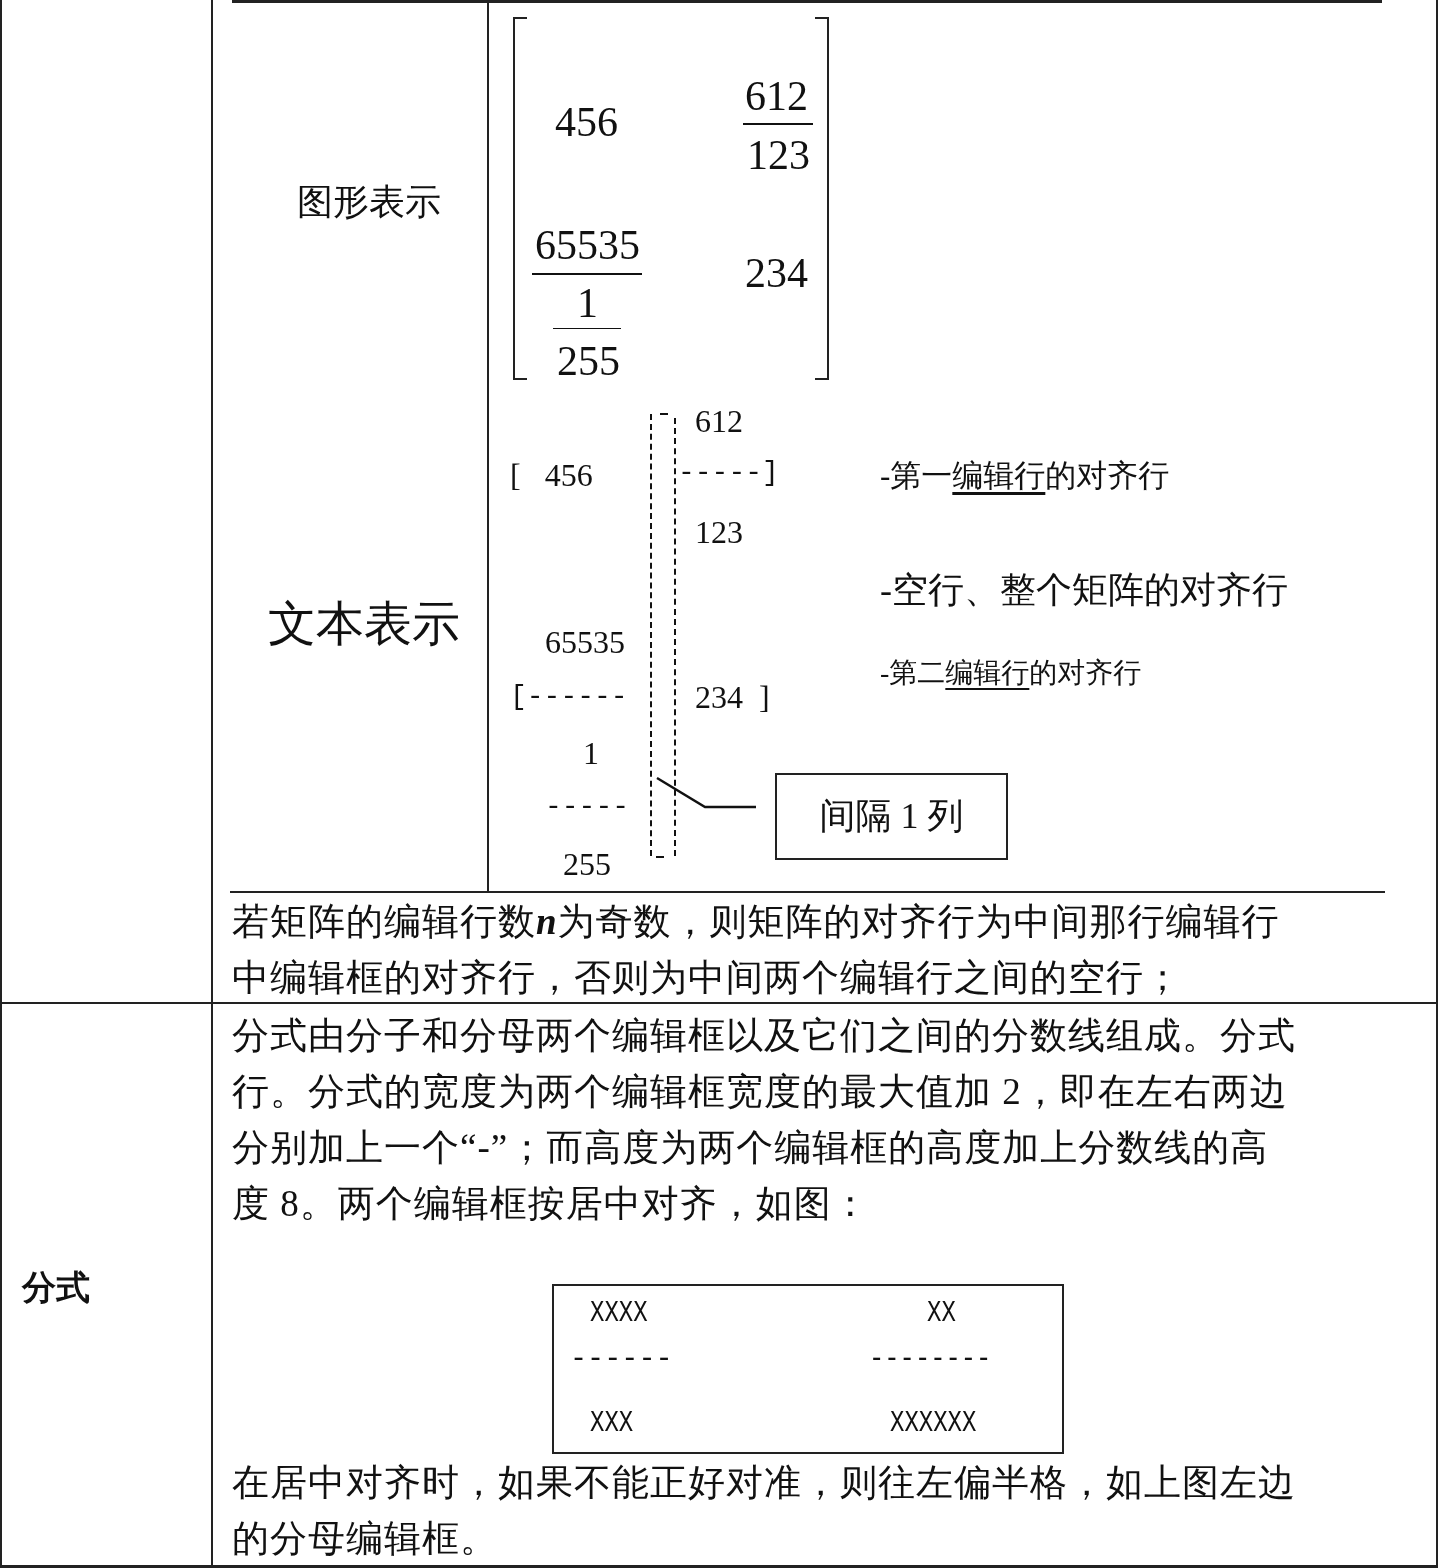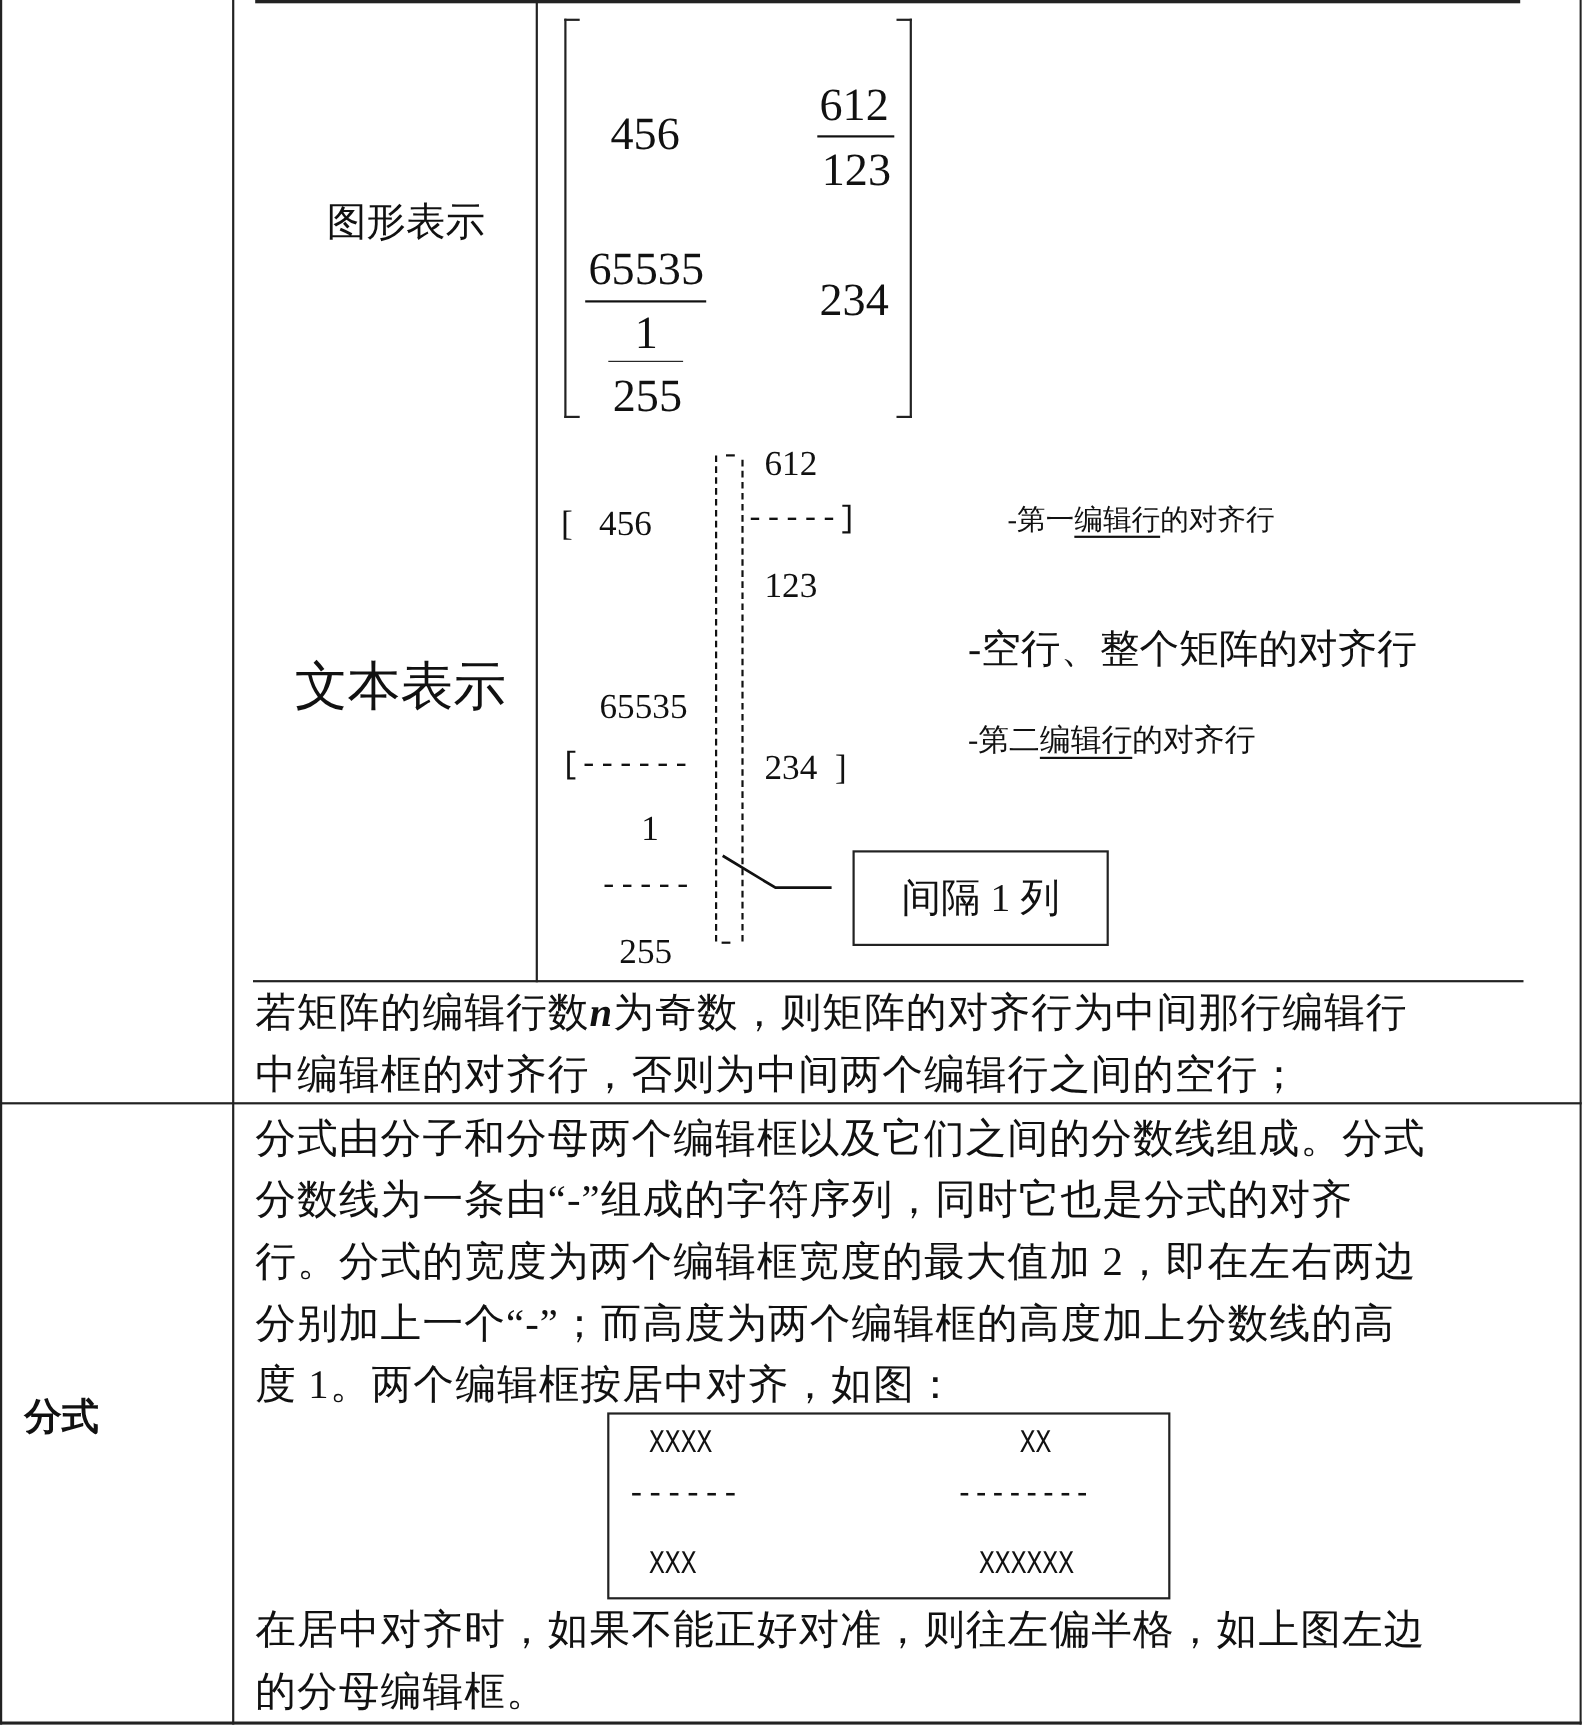--- a/index.html
+++ b/index.html
@@ -66,44 +66,43 @@
   <div class="abs" style="left:660px;top:413px;width:8px;height:2px;background:#111;"></div>
   <div class="abs" style="left:656px;top:856px;width:8px;height:2px;background:#111;"></div>
 
   <svg class="abs" style="left:650px;top:770px;" width="110" height="45">
     <polyline points="7,8 55,37 106,37" fill="none" stroke="#111" stroke-width="2.5"></polyline>
   </svg>
   <div class="abs" style="left:775px;top:773px;width:233px;height:87px;border:2px solid #222;box-sizing:border-box;display:flex;align-items:center;justify-content:center;">
     <span class="serif" style="font-size:36px;">间隔 1 列</span>
   </div>
 
-  <div class="abs label-cn" style="left:880px;top:455px;font-size:26px;margin-left:36px;">
+  <div class="abs label-cn" style="left:880px;top:455px;font-size:31px;">
     <span>-第一</span><span class="u">编辑行</span><span>的对齐行</span>
   </div>
   <div class="abs label-cn" style="left:880px;top:566px;font-size:36px;">-空行、整个矩阵的对齐行</div>
   <div class="abs label-cn" style="left:880px;top:654px;font-size:28px;">
     <span>-第二</span><span class="u">编辑行</span><span>的对齐行</span>
   </div>
 </div>
 
 <div class="abs para" style="left:232px;top:894px;">
   <div>
     <span>若矩阵的编辑行数</span><i style="font-weight:bold;">n</i><span>为奇数，则矩阵的对齐行为中间那行编辑行</span>
   </div>
   <div>中编辑框的对齐行，否则为中间两个编辑行之间的空行；</div>
 </div>
 
 <div class="abs bold-label" style="left:22px;top:1265px;">分式</div>
 
 <div class="abs para" style="left:232px;top:1008px;">
   <div>分式由分子和分母两个编辑框以及它们之间的分数线组成。分式</div>
-  <div>分数线为一条由“-”组成的字符序列，同时它也是分式的对齐</div>
   <div>行。分式的宽度为两个编辑框宽度的最大值加 2，即在左右两边</div>
   <div>分别加上一个“-”；而高度为两个编辑框的高度加上分数线的高</div>
-  <div>度 1。两个编辑框按居中对齐，如图：</div>
+  <div>度 8。两个编辑框按居中对齐，如图：</div>
 </div>
 
 <div class="abs" style="left:552px;top:1284px;width:512px;height:170px;border:2px solid #222;box-sizing:border-box;">
   <div class="abs txt mono" style="left:36px;top:10px;font-size:30px;transform:scaleX(0.8);transform-origin:left;">XXXX</div>
   <div class="abs txt mono" style="left:16px;top:56px;font-size:30px;transform:scaleX(0.95);transform-origin:left;">------</div>
   <div class="abs txt mono" style="left:36px;top:120px;font-size:30px;transform:scaleX(0.8);transform-origin:left;">XXX</div>
   <div class="abs txt mono" style="left:373px;top:10px;font-size:30px;transform:scaleX(0.8);transform-origin:left;">XX</div>
   <div class="abs txt mono" style="left:315px;top:56px;font-size:30px;transform:scaleX(0.85);transform-origin:left;">--------</div>
   <div class="abs txt mono" style="left:336px;top:120px;font-size:30px;transform:scaleX(0.8);transform-origin:left;">XXXXXX</div>
 </div>

